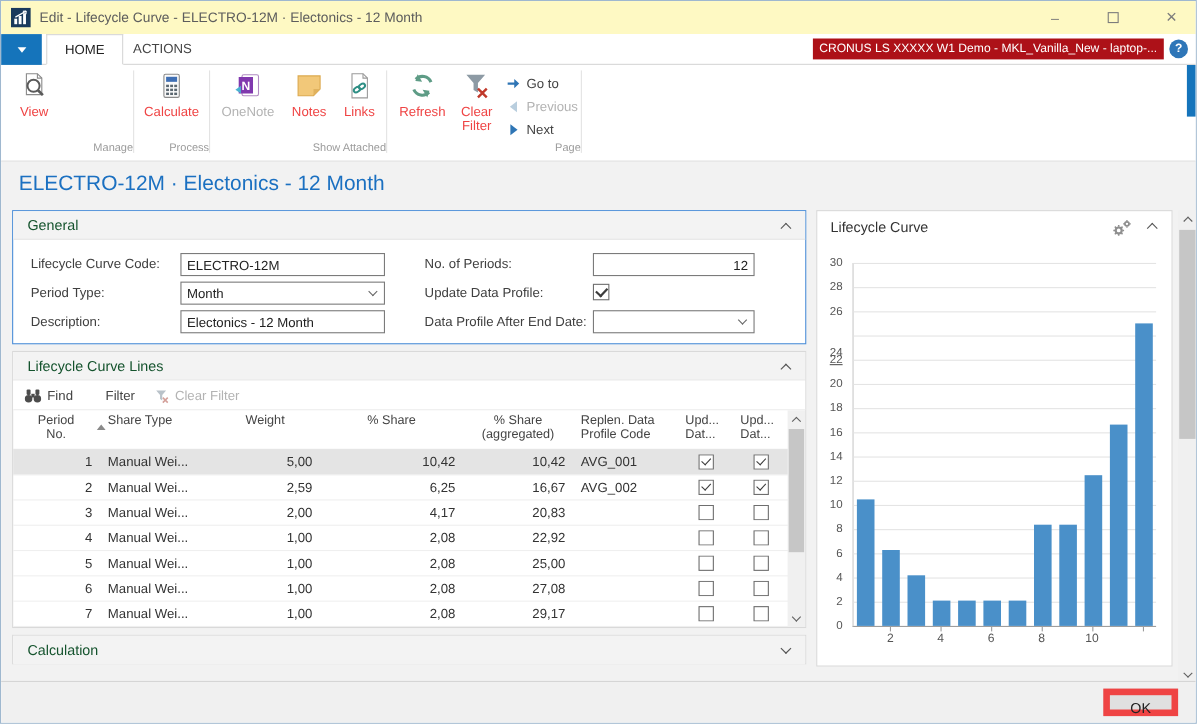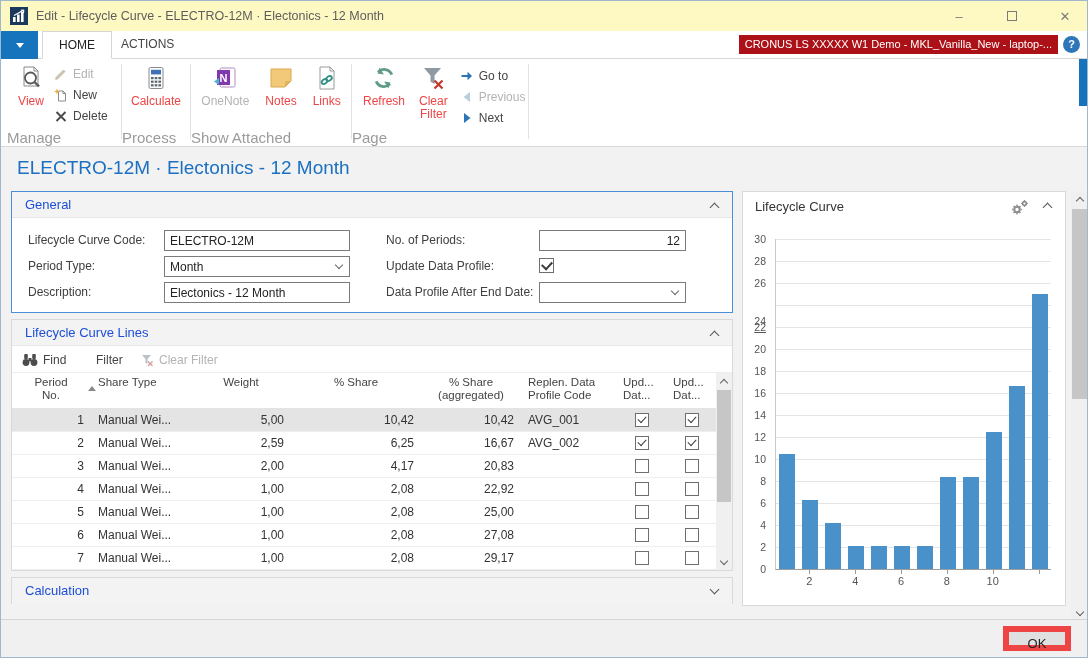--- a/index.html
+++ b/index.html
@@ -29,37 +29,37 @@
   .env-badge { position:absolute; right:29px; top:4px; height:19px; line-height:19px; padding:0 6px;
                background:#ad1118; color:#fff; font-size:11px; }
   .help-circ { position:absolute; right:7px; top:5px; width:17px; height:17px; border-radius:50%;
                background:#2e76b8; color:#fff; font-size:11px; font-weight:bold; text-align:center; line-height:17px; }
 
   
   .ribbon { position:absolute; left:0; top:58px; width:100%; height:88px; background:#fff;
             border-bottom:1px solid #d9d9d9; display:flex; padding-left:6px; }
   .rgroup { display:flex; flex-direction:column; height:100%; }
   .rbuttons { flex:1; display:flex; align-items:flex-start; padding:4px 6px 0 6px; gap:2px; }
-  .rlabel { height:17px; text-align:left; color:#9b9b9b; font-size:15px; }
+  .rlabel { height:17px; text-align:right; color:#9b9b9b; font-size:10px; }
   .rdiv { width:1px; background:#e3e3e3; margin:5px 0 7px 0; }
   .rbtn-lg { display:flex; flex-direction:column; align-items:center; padding:2px 5px;
              font-size:12px; color:#ef4444; text-align:center; white-space:pre-line; line-height:13px; }
   .rbtn-lg svg { margin-bottom:4px; }
   .smallcol { display:flex; flex-direction:column; justify-content:flex-start; gap:2px; padding-top:1px; }
   .rbtn-sm { display:flex; align-items:center; gap:5px; height:19px; font-size:12px; color:#444; padding:0 3px; }
   .rbtn-sm.disabled, .rbtn-lg.disabled { color:#b3b3b3; }
   .blue-stripe { position:absolute; right:0; top:58px; width:8px; height:47px; background:#1574bb; }
 
   
   .content { position:absolute; left:0; top:146px; width:100%; height:474px; background:#f2f2f2; }
   .page-title { position:absolute; left:16px; top:10px; font-size:19px; color:#1b70c1; }
 
   .card { position:absolute; background:#fff; border:1px solid #d9d9d9; }
   .sec-head { height:26px; background:#f3f3f3; border-bottom:1px solid #e7e7e7; position:relative;
-              font-size:13px; color:#1d4ed8; line-height:26px; padding-left:13px; }
+              font-size:13px; color:#14532d; line-height:26px; padding-left:13px; }
   .chev { position:absolute; right:14px; width:7px; height:7px; border-right:1.6px solid #555; border-bottom:1.6px solid #555; }
   .chev.up { top:12px; transform:rotate(-135deg); }
   .chev.down { top:8px; transform:rotate(45deg); }
 
   
   .frow { position:absolute; height:21px; font-size:12px; color:#404040; }
   .flabel { position:absolute; top:3px; }
   .fbox { position:absolute; height:21px; border:1px solid #7b7b7b; background:#fff; font-size:12px;
           font-family:"Liberation Sans","DejaVu Sans",sans-serif; padding:0 5px; color:#222; }
   input.fbox { outline:none; }
@@ -160,42 +160,20 @@
   <div class="rgroup" style="width:114px">
     <div class="rbuttons">
       <div class="rbtn-lg">
         <svg width="26" height="26" viewBox="0 0 26 26">
           <path d="M6 2h10l4 4v15H6z" fill="#fff" stroke="#8a8a8a"></path>
             <path d="M16 2v4h4" fill="none" stroke="#8a8a8a"></path>
           <circle cx="12.5" cy="13" r="5.5" fill="rgba(255,255,255,.5)" stroke="#5a5a5a" stroke-width="1.8"></circle>
           <line x1="16.5" y1="17" x2="21" y2="21.5" stroke="#5a5a5a" stroke-width="2.4"></line>
         </svg>
         <span>View</span>
-      </div>
-      <div class="smallcol">
-        <div class="rbtn-sm disabled">
-          <svg width="14" height="14" viewBox="0 0 14 14">
-              <path d="M2 10.5 L9.5 3 L11 4.5 L3.5 12 L1.7 12.3Z" fill="#cfc7b0" stroke="#b9b19a" stroke-width=".8"></path>
-            </svg>
-          <span>Edit</span>
-        </div>
-        <div class="rbtn-sm">
-          <svg width="14" height="14" viewBox="0 0 14 14">
-            <path d="M4.5 3h4.5l2.5 2.5V13H4.5z" fill="#fff" stroke="#8a8a8a"></path>
-              <path d="M9 3v2.5h2.5" fill="none" stroke="#8a8a8a"></path>
-            <path d="M3 0.5 L3.8 2.7 L6 3.5 L3.8 4.3 L3 6.5 L2.2 4.3 L0 3.5 L2.2 2.7 Z" fill="#e9a93d"></path>
-          </svg>
-          <span>New</span>
-        </div>
-        <div class="rbtn-sm">
-          <svg width="14" height="14" viewBox="0 0 14 14">
-              <path d="M2.5 3 L11.5 12 M11.5 3 L2.5 12" stroke="#4a4a4a" stroke-width="1.9"></path>
-            </svg>
-          <span>Delete</span>
-        </div>
       </div>
     </div>
     <div class="rlabel">Manage</div>
   </div>
   <div class="rdiv"></div>
 
   <div class="rgroup" style="width:68px">
     <div class="rbuttons" style="justify-content:center">
       <div class="rbtn-lg">
         <svg width="26" height="26" viewBox="0 0 26 26">

